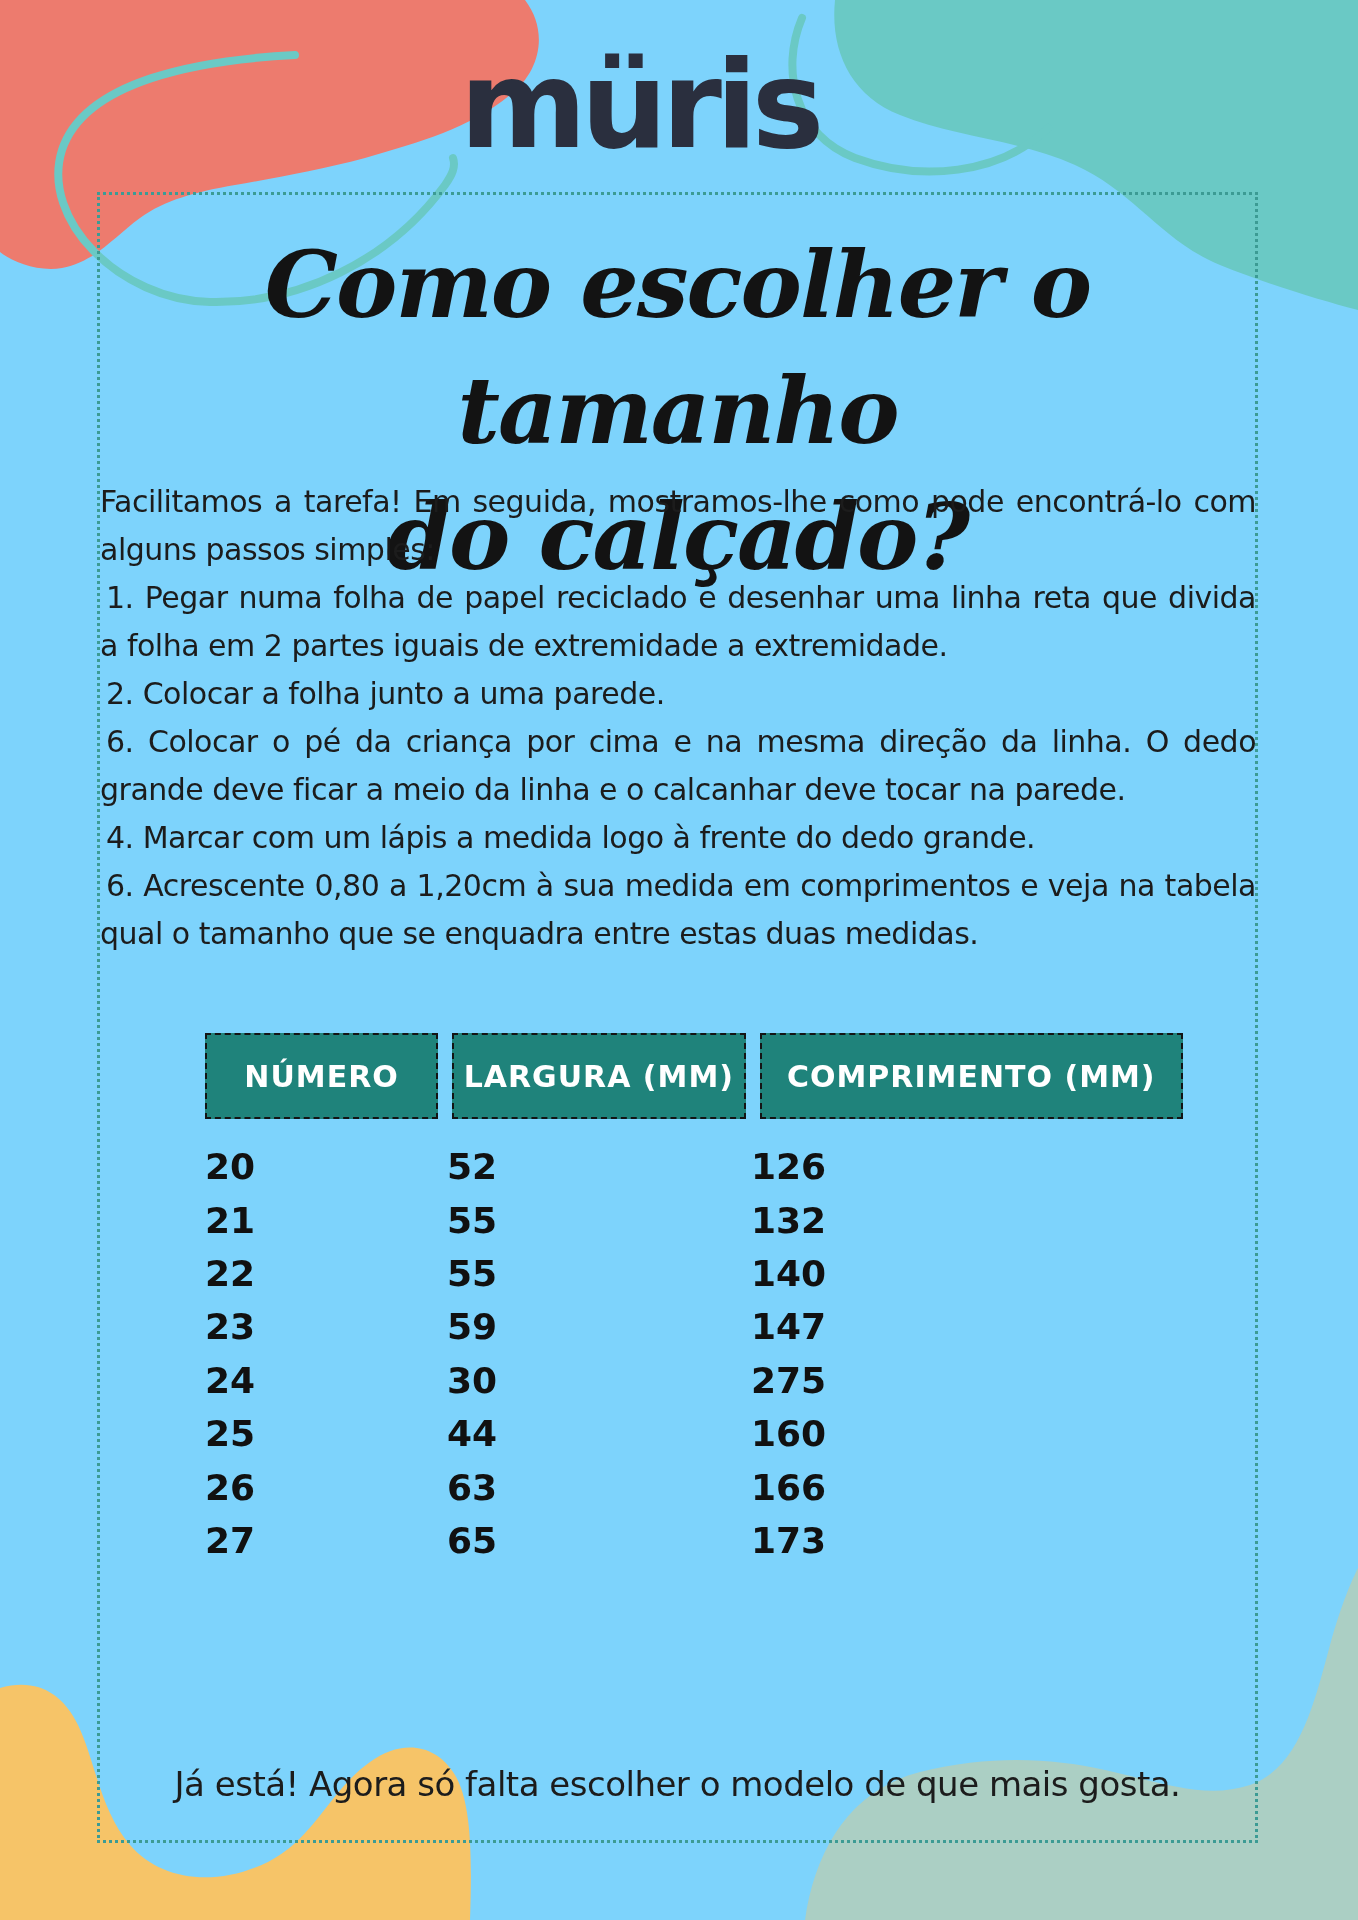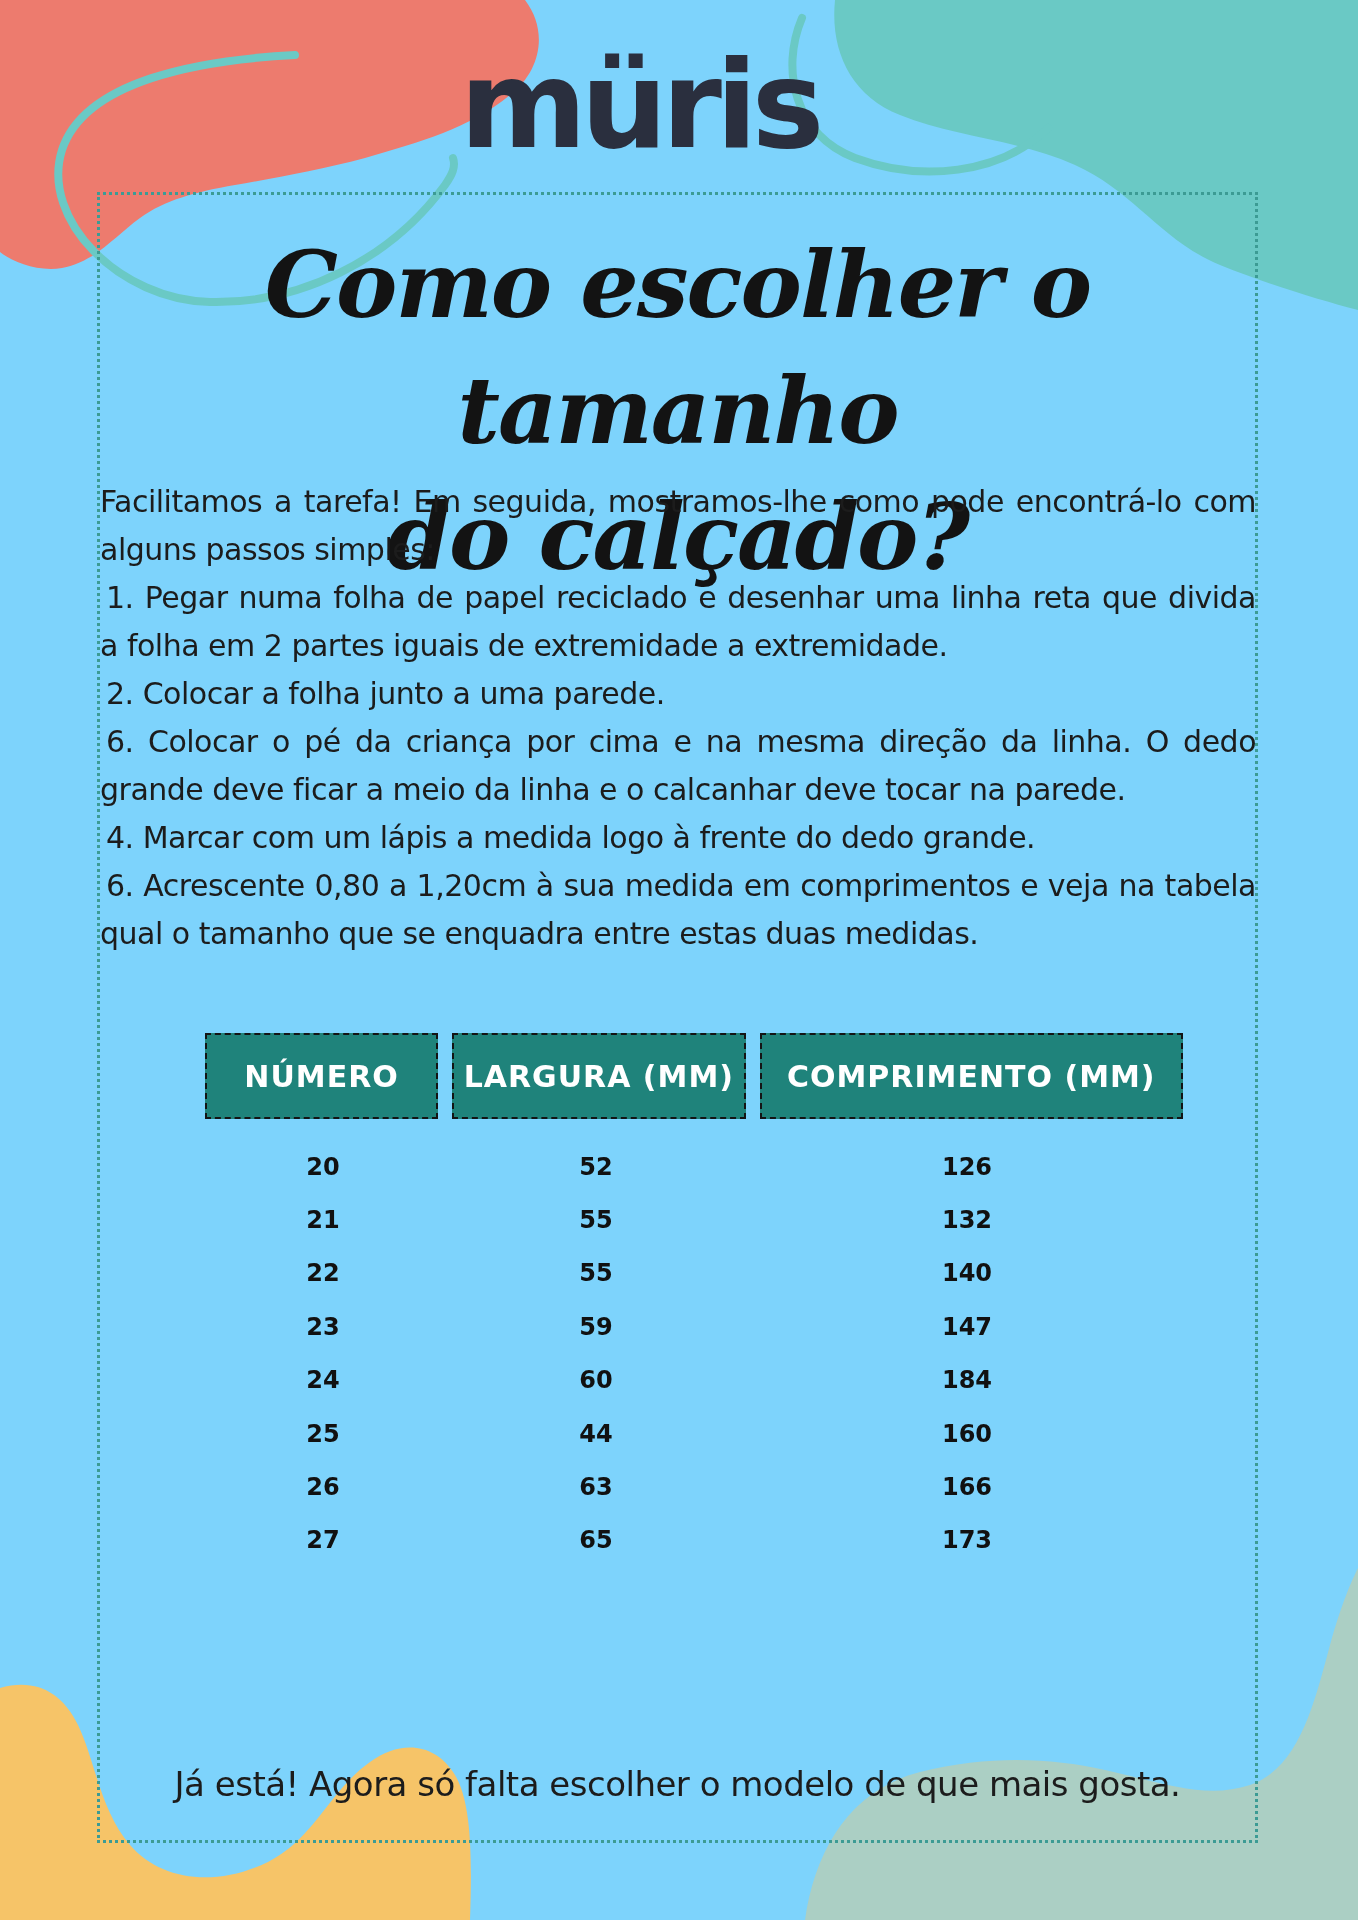--- a/index.html
+++ b/index.html
@@ -35,21 +35,21 @@
   .size-table { position:absolute; left:205px; top:1033px; width:978px; z-index:3; }
   .thead { display:flex; gap:14px; }
   .th {
     background:#1F837B; border:2px dashed #141414; box-sizing:border-box;
     color:#FFFFFF; font-weight:700; font-size:30px; letter-spacing:1px;
     height:86px; display:flex; align-items:center; justify-content:center;
     white-space:nowrap;
   }
   .tbody { margin-top:21px; }
   .tr { display:flex; gap:6px; height:53.4px; align-items:center; }
-  .td { font-size:24px; font-weight:700; color:#111111; text-align:center; }
+  .td { font-size:36px; font-weight:700; color:#111111; }
   .c1 { flex:236 1 0; } .c2 { flex:298 1 0; } .c3 { flex:432 1 0; }
   .footer {
     position:absolute; left:97px; top:1764px; width:1161px; z-index:3;
     text-align:center; font-size:34px; letter-spacing:-0.5px; color:#1C1C1C;
   }
 </style>
 </head>
 <body>
 
 <div class="page">
@@ -111,22 +111,22 @@
         <div class="td c2">55</div>
         <div class="td c3">140</div>
       </div>
       <div class="tr">
         <div class="td c1">23</div>
         <div class="td c2">59</div>
         <div class="td c3">147</div>
       </div>
       <div class="tr">
         <div class="td c1">24</div>
-        <div class="td c2">60</div>
-        <div class="td c3">184</div>
+        <div class="td c2">30</div>
+        <div class="td c3">275</div>
       </div>
       <div class="tr">
         <div class="td c1">25</div>
         <div class="td c2">44</div>
         <div class="td c3">160</div>
       </div>
       <div class="tr">
         <div class="td c1">26</div>
         <div class="td c2">63</div>
         <div class="td c3">166</div>

